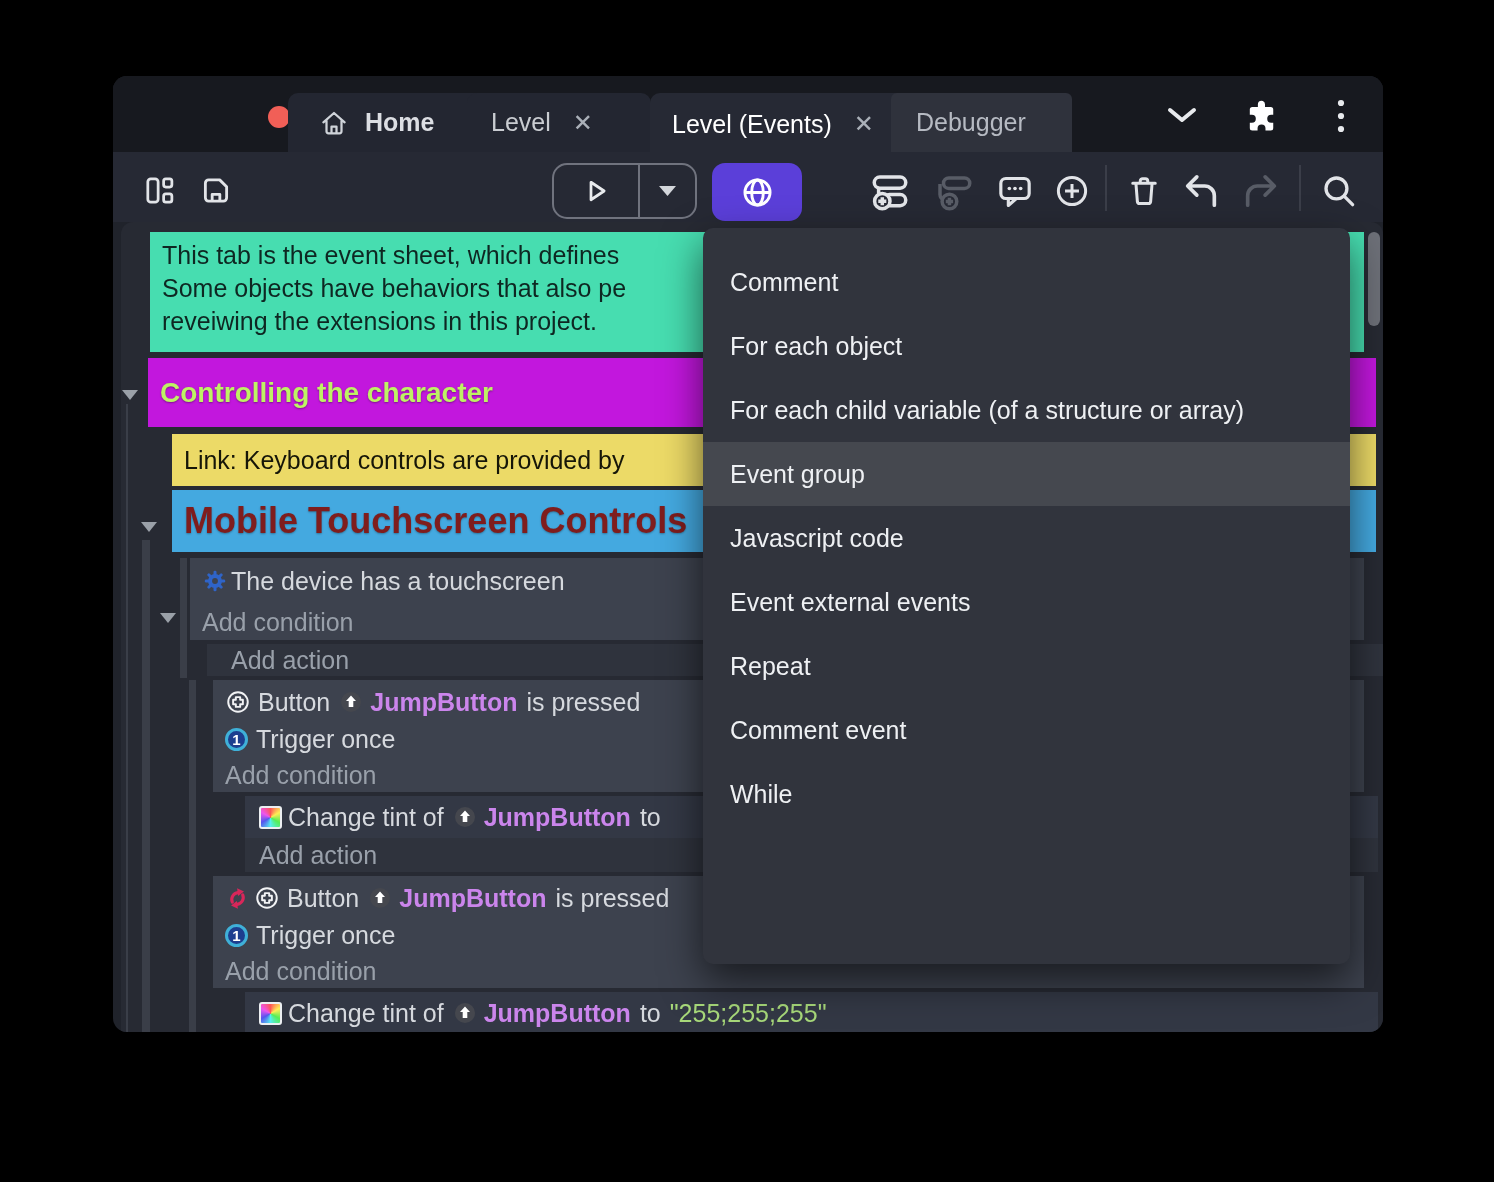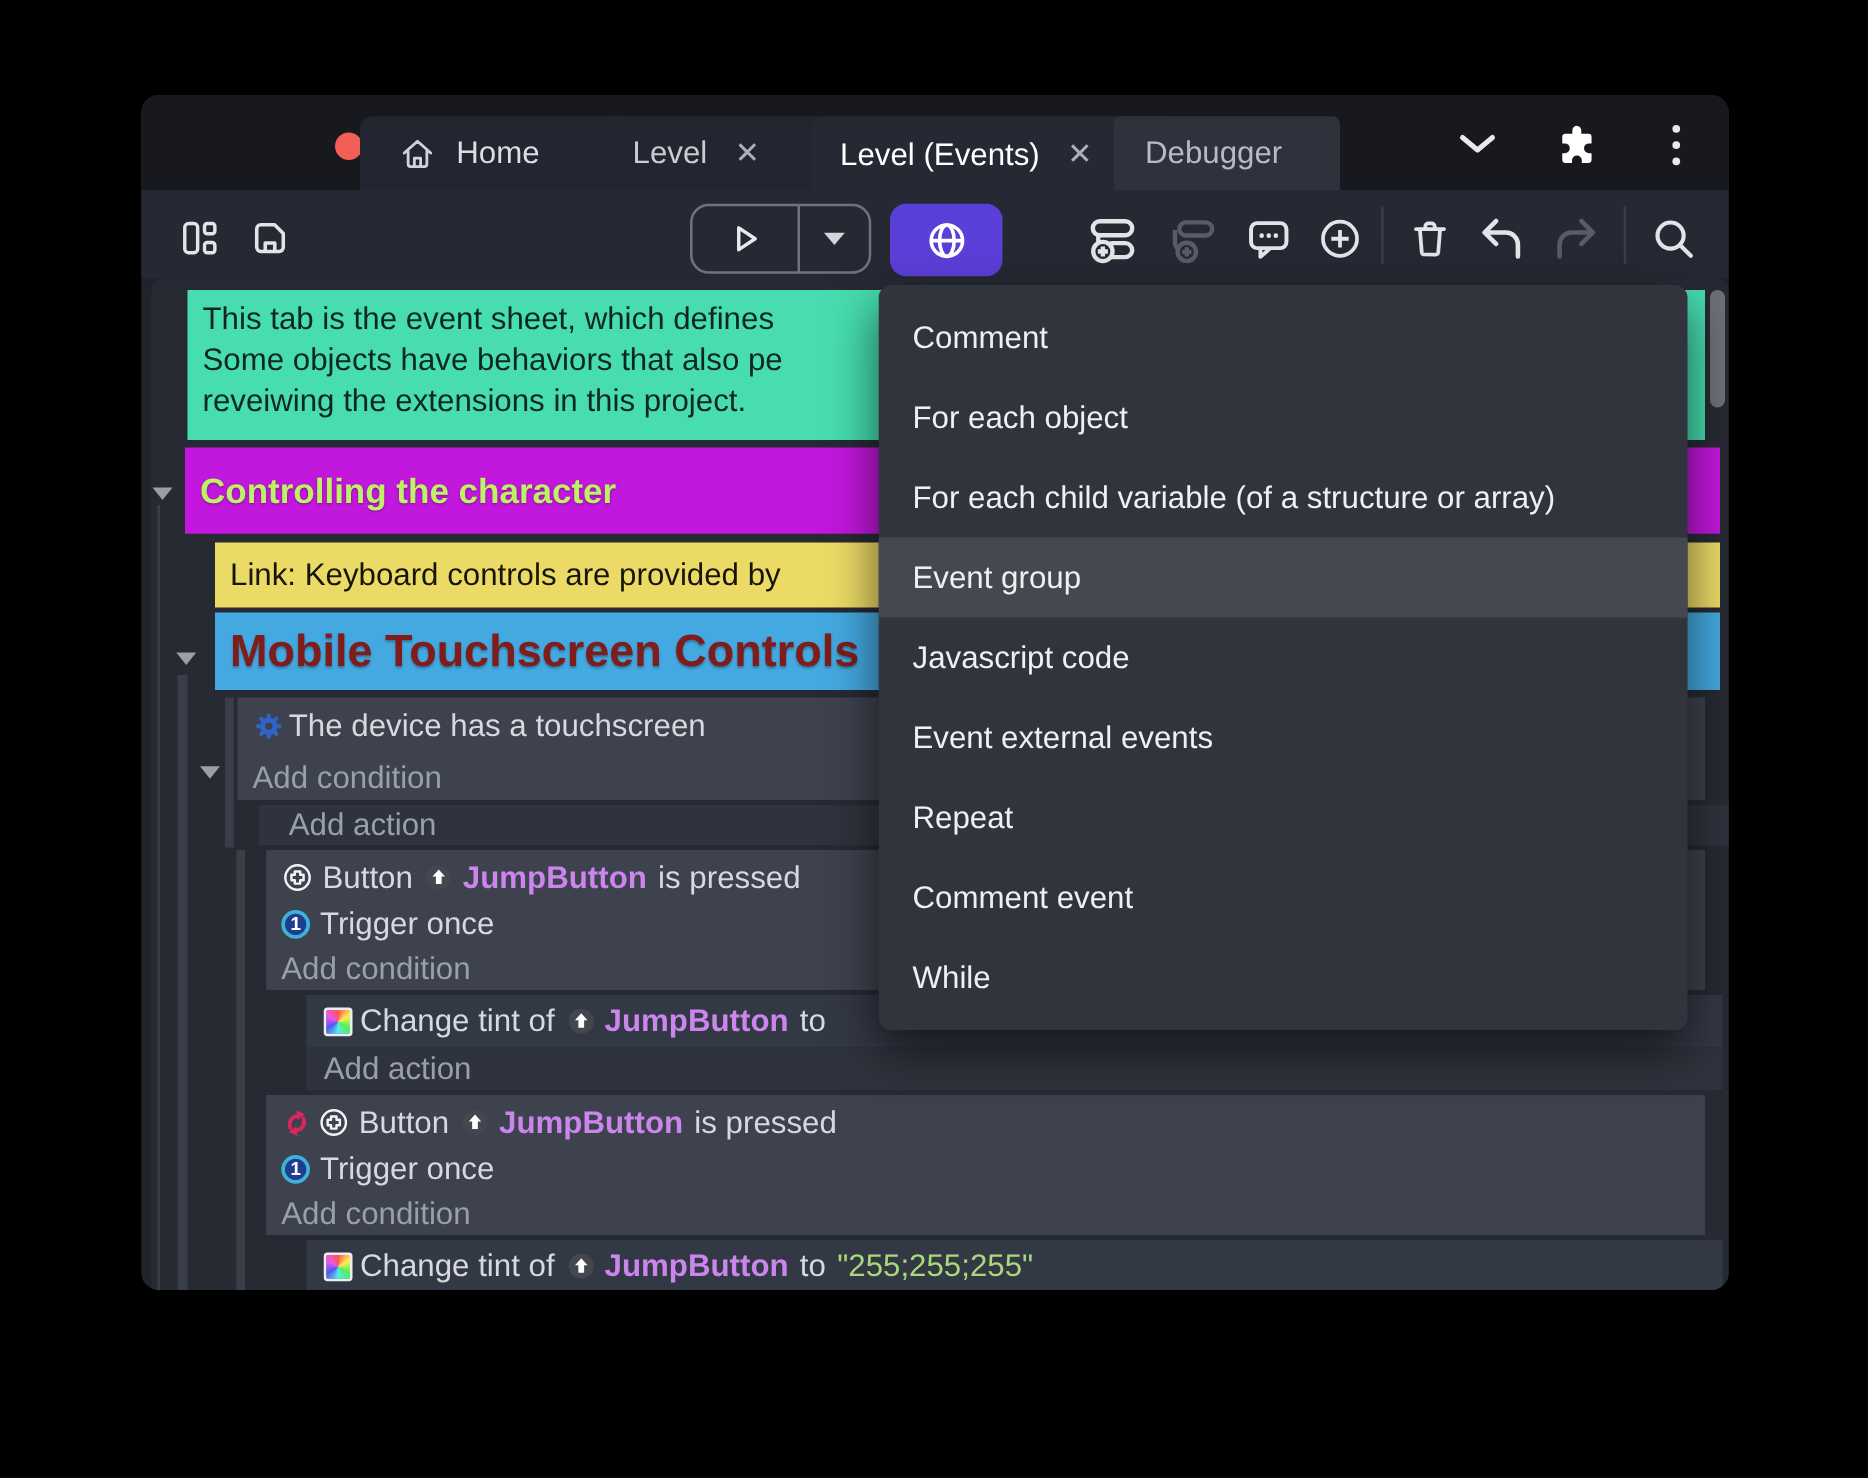--- a/index.html
+++ b/index.html
@@ -32,46 +32,46 @@
   .guides{background:#3a3e48;}
   .tree-arrow{width:0;height:0;border-left:8px solid transparent;border-right:8px solid transparent;
     border-top:10px solid #9aa0a8;}
   .trigger1{display:inline-flex;align-items:center;justify-content:center;width:23px;height:23px;border-radius:50%;
     background:#1d3e8f;border:3px solid #3fb0d8;color:#fff;font-size:15px;font-weight:bold;box-sizing:border-box;
     margin-right:8px;flex:0 0 auto;}
   .tinticon{display:inline-block;width:19px;height:19px;border:2px solid #eceff2;border-radius:3px;margin-right:6px;
     background:conic-gradient(#f55,#fe5,#5e5,#5ee,#55e,#e5e,#f55);flex:0 0 auto;}
   .icongap{margin-right:7px;flex:0 0 auto;}
   
-  #ctxmenu{left:703px;top:228px;width:647px;height:596px;background:#31343d;border-radius:10px;
-    box-shadow:0 16px 40px rgba(0,0,0,.6);z-index:60;padding-top:10px;box-sizing:border-box;}
+  #ctxmenu{left:703px;top:228px;width:647px;height:736px;background:#31343d;border-radius:10px;
+    box-shadow:0 16px 40px rgba(0,0,0,.6);z-index:60;padding-top:22px;box-sizing:border-box;}
   .menu-item{height:64px;display:flex;align-items:center;padding-left:27px;color:#eef0f3;font-size:25px;white-space:nowrap;}
   .menu-item.hl{background:#45484f;}
   svg{display:block;}
 </style>
 </head>
 <body>
 
 <div class="abs" id="window">
 
   <div class="abs" id="titlebar">
     <div class="abs traffic" style="left:155px;background:#f15f57;"></div>
     <div class="abs traffic" style="left:196px;background:#f5bd2e;"></div>
     <div class="abs traffic" style="left:237px;background:#33c748;"></div>
 
     <div class="abs tab" style="left:175px;width:186px;background:#232631;padding-left:31px;">
       <span class="icongap">
         <svg width="30" height="30" viewBox="0 0 24 24" fill="none" stroke="#cfd3d9" stroke-width="1.8" stroke-linejoin="round" stroke-linecap="round">
           <path d="M3.5 11.5 L12 4 l8.5 7.5 M6 10 V18.6 a1.6 1.6 0 0 0 1.6 1.6 h8.8 a1.6 1.6 0 0 0 1.6 -1.6 V10 M10 20.2 v-5.4 h4 v5.4"></path>
         </svg>
       </span>
-      <span class="lbl" style="margin-left:9px;">Home</span>
-    </div>
-
-    <div class="abs tab" style="left:369px;width:160px;background:#232631;padding-left:24px;text-align:center;">
+      <span class="lbl" style="margin-left:9px;font-weight:bold;">Home</span>
+    </div>
+
+    <div class="abs tab" style="left:354px;width:160px;background:#232631;padding-left:24px;text-align:center;">
       <span class="lbl" style="color:#c9ccd1;">Level</span>
       <span class="tab-close">✕</span>
     </div>
 
     <div class="abs tab" style="left:537px;width:272px;background:#262934;padding-left:22px;color:#fff;height:62px;">
       <span class="lbl">Level (Events)</span>
       <span class="tab-close">✕</span>
     </div>
 
     <div class="abs tab" style="left:778px;width:156px;background:#2f323c;padding-left:25px;border-radius:6px 6px 0 0;">

